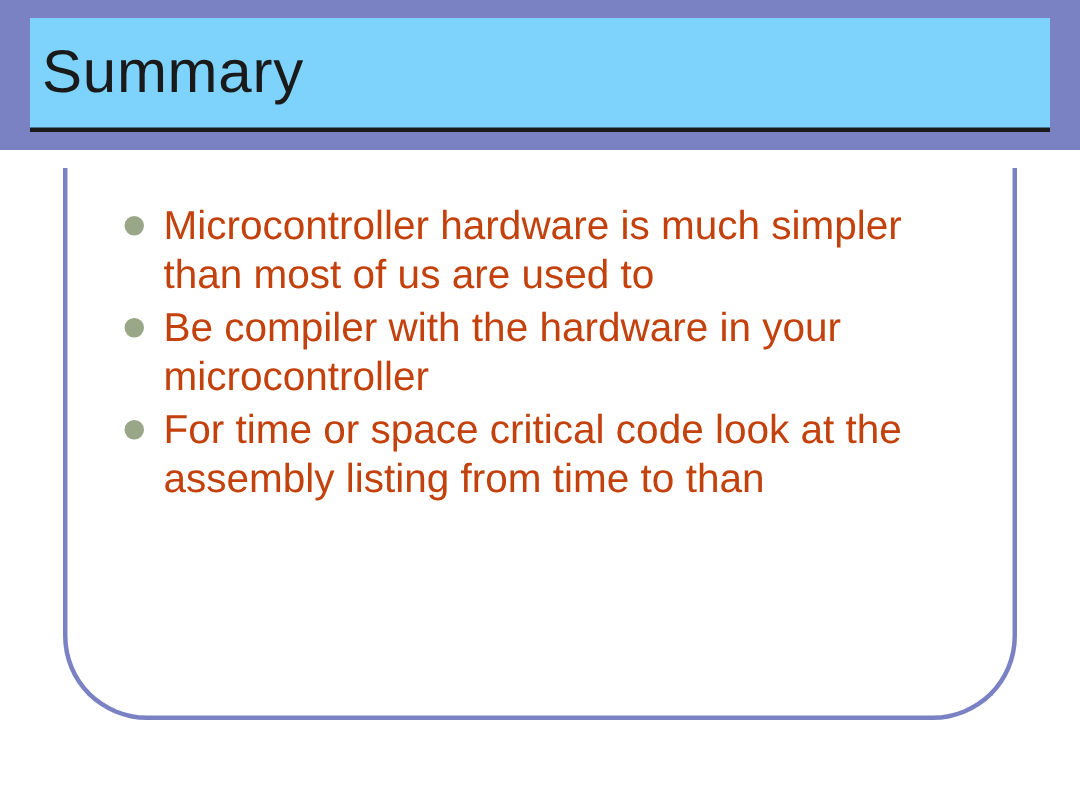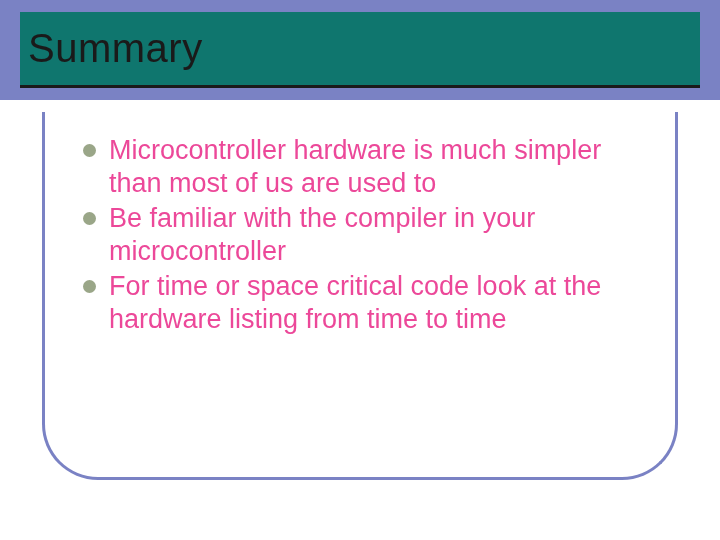--- a/index.html
+++ b/index.html
@@ -15,21 +15,21 @@
     top: 0; left: 0; right: 0;
     height: 100px;
     background: #7a82c4;
   }
   .title-wrap {
     position: absolute;
     top: 12px;
     left: 20px;
     right: 20px;
     height: 76px;
-    background: #0f766e;
+    background: #7dd3fc;
     border-bottom: 3px solid #1a1a1a;
     display: flex;
     align-items: center;
     padding-left: 8px;
   }
   .title {
     font-size: 40px;
     font-weight: 400;
     color: #1a1a1a;
     letter-spacing: 0.5px;
@@ -48,21 +48,21 @@
   }
   .bullet-list {
     list-style: none;
   }
   .bullet-item {
     position: relative;
     padding-left: 26px;
     font-size: 27px;
     line-height: 1.22;
     margin-bottom: 2px;
-    color: #ec4899;
+    color: #c2410c;
   }
   .bullet-dot {
     position: absolute;
     left: 0;
     top: 10px;
     width: 13px;
     height: 13px;
     background: #9aa688;
     border-radius: 50%;
   }
@@ -77,20 +77,20 @@
 </div>
 
 <div class="content-frame">
   <ul class="bullet-list">
     <li class="bullet-item">
       <span class="bullet-dot"></span>
       <span>Microcontroller hardware is much simpler than most of us are used to</span>
     </li>
     <li class="bullet-item">
       <span class="bullet-dot"></span>
-      <span>Be familiar with the compiler in your microcontroller</span>
+      <span>Be compiler with the hardware in your microcontroller</span>
     </li>
     <li class="bullet-item">
       <span class="bullet-dot"></span>
-      <span>For time or space critical code look at the hardware listing from time to time</span>
+      <span>For time or space critical code look at the assembly listing from time to than</span>
     </li>
   </ul>
 </div>
 
 </body></html>

